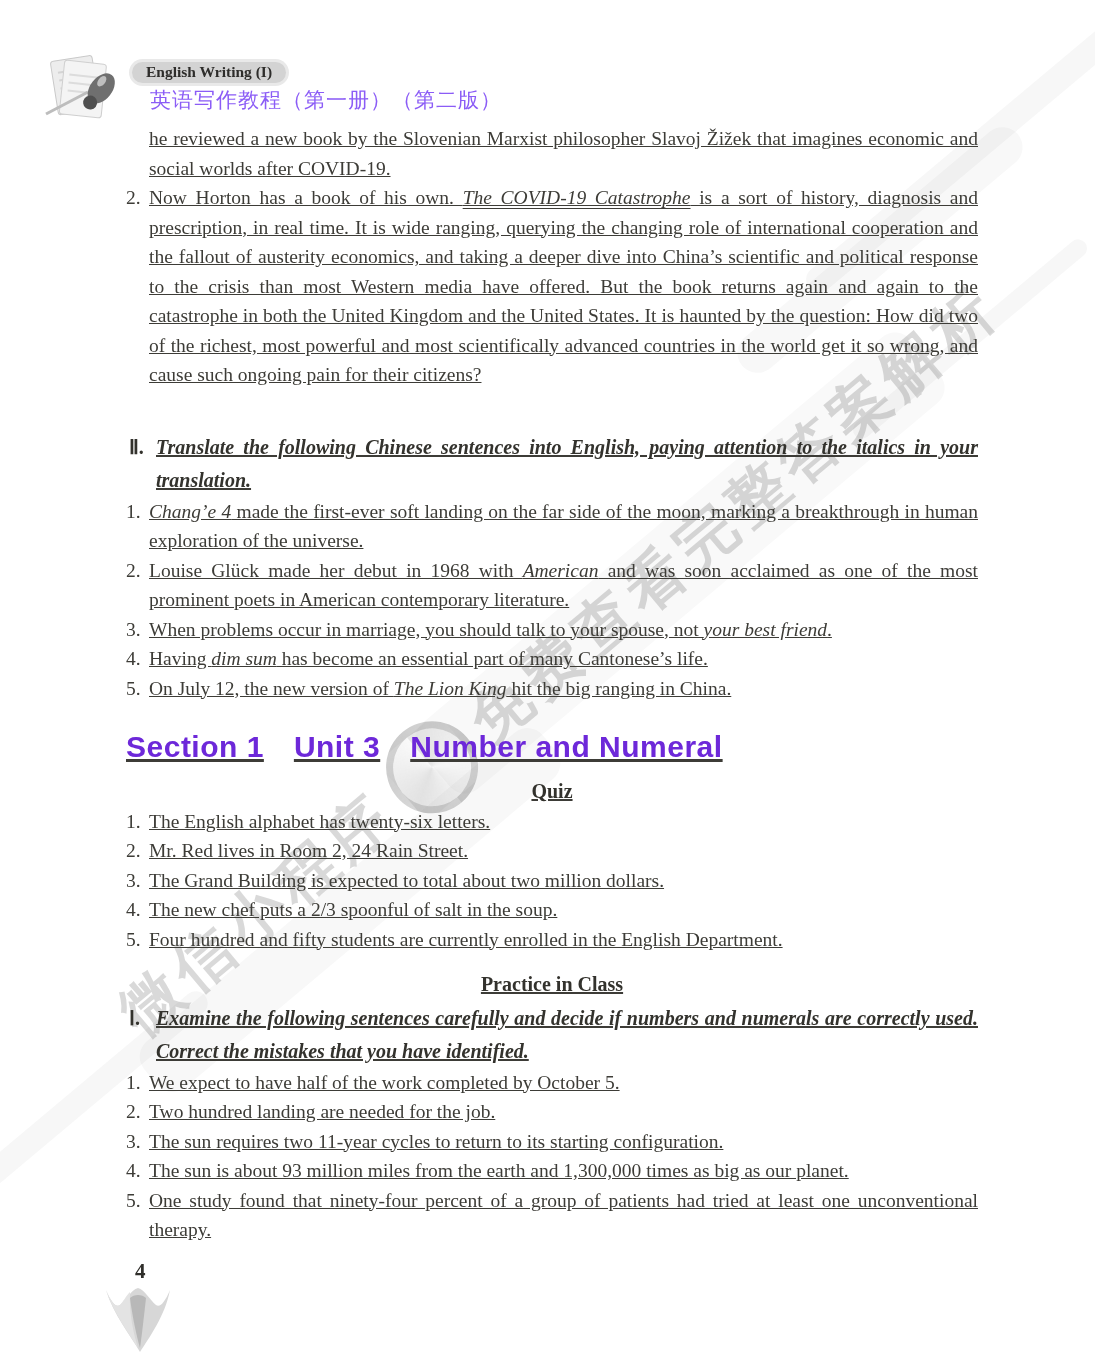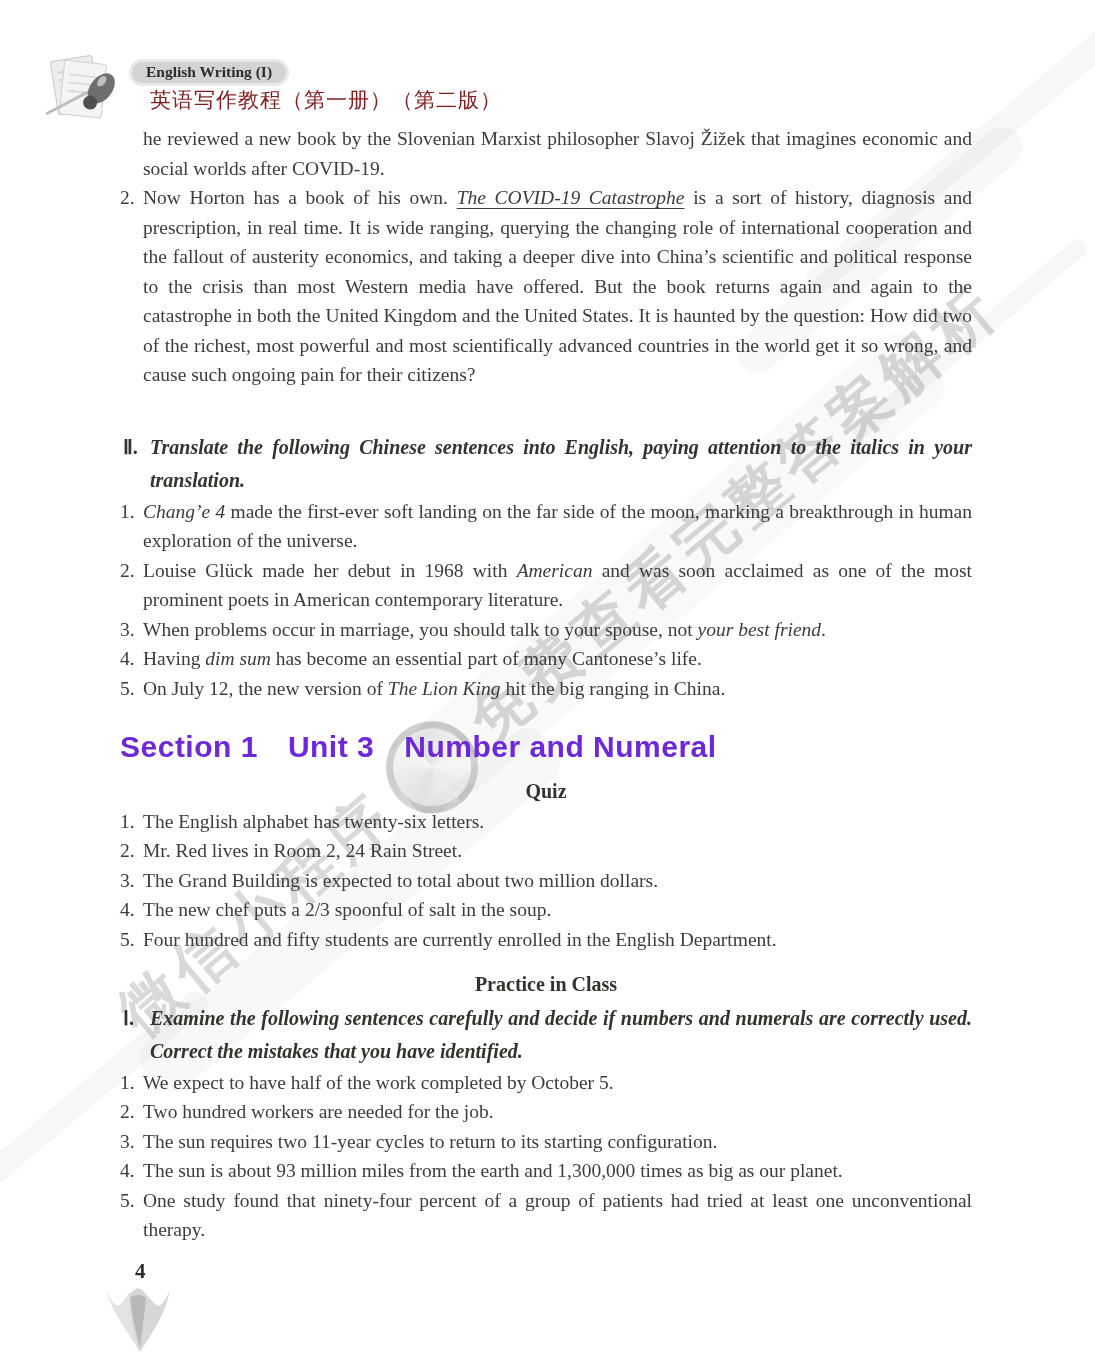--- a/index.html
+++ b/index.html
@@ -18,21 +18,21 @@
     position:absolute;left:92px;top:16px;
     background:#d3d3d3;border-radius:12px;
     padding:1px 14px 2px 14px;
     font-weight:bold;font-size:15.5px;color:#2e2d2b;
     font-family:"Liberation Serif", serif;
     box-shadow:0 0 0 3px #e9e9e9;
   }
   .hdr .subtitle{
     position:absolute;left:110px;top:40px;white-space:nowrap;
     font-family:"Liberation Sans", sans-serif;
-    font-size:21px;color:#7f1d1d;letter-spacing:1px;
+    font-size:21px;color:#8b5cf6;letter-spacing:1px;
   }
   
   .wm{
     position:absolute;left:-40px;top:600px;width:1200px;height:120px;
     transform:rotate(-40deg);transform-origin:center;
     display:flex;align-items:center;justify-content:center;gap:14px;
     font-family:"Liberation Sans", sans-serif;
     font-weight:bold;font-size:60px;letter-spacing:7px;
     color:rgba(110,110,110,0.26);
     white-space:nowrap;z-index:1;pointer-events:none;
@@ -49,22 +49,22 @@
     transform:rotate(-40deg);z-index:0;pointer-events:none;
   }
   .s1{left:760px;top:140px;width:420px;height:26px;}
   .s2{left:700px;top:230px;width:360px;height:40px;background:rgba(60,60,60,0.035);}
   .s3{left:820px;top:330px;width:300px;height:18px;}
   .s4{left:360px;top:520px;width:640px;height:86px;background:rgba(60,60,60,0.03);}
   .s5{left:90px;top:880px;width:520px;height:60px;background:rgba(60,60,60,0.035);}
   .s6{left:-60px;top:1080px;width:300px;height:24px;}
   
   .content{
-    position:absolute;left:120px;top:124px;width:852px;z-index:2;
-    font-size:19.5px;line-height:29.5px;text-align:justify;
+    position:absolute;left:126px;top:124px;width:852px;z-index:2;
+    font-size:19.5px;line-height:29.5px;text-align:justify;text-decoration:underline;
   }
   .cont-para{padding-left:23px;}
   .item{position:relative;padding-left:23px;}
   .item .num{position:absolute;left:0;top:0;}
   .bi-head{
     position:relative;padding-left:30px;
     font-weight:bold;font-style:italic;
     font-size:20px;line-height:33px;
     color:#33322d;margin-top:41px;
   }
@@ -187,21 +187,21 @@
     <div class="sub-head practice">Practice in Class</div>
 
     <div class="bi-head practice-instr">
       <span class="num">Ⅰ.</span><span>Examine the following sentences carefully and decide if numbers and numerals are correctly used. Correct the mistakes that you have identified.</span>
     </div>
 
     <div class="item">
       <span class="num">1.</span><span>We expect to have half of the work completed by October 5.</span>
     </div>
     <div class="item">
-      <span class="num">2.</span><span>Two hundred workers are needed for the job.</span>
+      <span class="num">2.</span><span>Two hundred landing are needed for the job.</span>
     </div>
     <div class="item">
       <span class="num">3.</span><span>The sun requires two 11-year cycles to return to its starting configuration.</span>
     </div>
     <div class="item">
       <span class="num">4.</span><span>The sun is about 93 million miles from the earth and 1,300,000 times as big as our planet.</span>
     </div>
     <div class="item">
       <span class="num">5.</span><span>One study found that ninety-four percent of a group of patients had tried at least one unconventional therapy.</span>
     </div>

